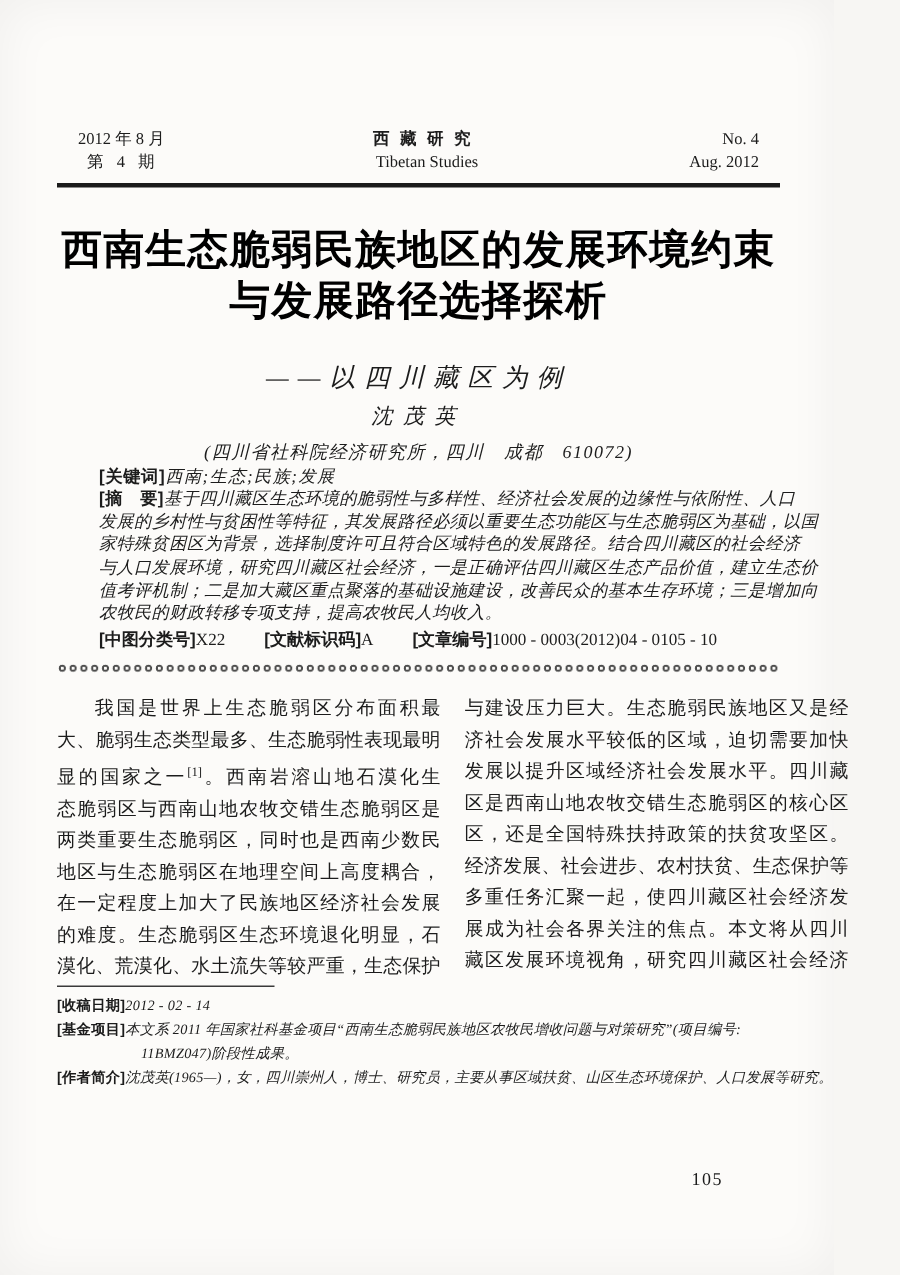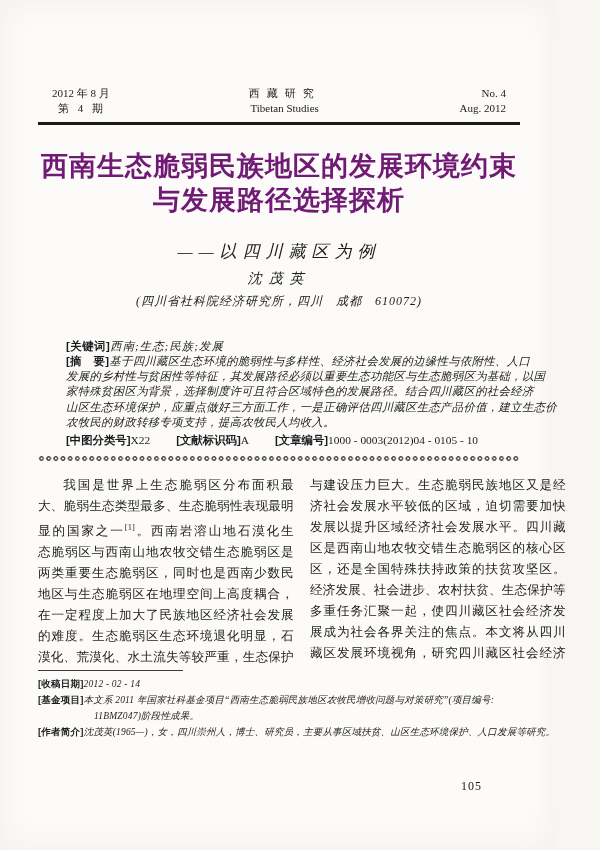--- a/index.html
+++ b/index.html
@@ -19,49 +19,49 @@
   
   .jheader {
     margin-top: 86px;
     display: flex; justify-content: space-between; align-items: flex-start;
     font-size: 11px; line-height: 15px;
     padding: 0 14px;
   }
   .jheader .left { text-align: left; }
   .jheader .left .l2 { padding-left: 6px; letter-spacing: 3px; }
   .jheader .center { text-align: center; }
-  .jheader .center .cn { letter-spacing: 7px; }
+  .jheader .center .cn { letter-spacing: 7px; font-weight: bold; }
   .jheader .right { text-align: right; }
   .hrule { margin-top: 6px; height: 3px; background: #1b1b1b; }
 
   
   .title {
     margin-top: 24px; text-align: center;
     font-family: "Liberation Sans", "DejaVu Sans", sans-serif;
     font-weight: 700; font-size: 27px; line-height: 34px;
-    letter-spacing: 1px; color: #701a75;
+    letter-spacing: 1px; color: #000000;
   }
   .subtitle {
     margin-top: 22px; text-align: center;
     font-size: 17px; line-height: 26px; letter-spacing: 6px;
     font-style: italic;
   }
   .author {
     margin-top: 4px; text-align: center;
     font-size: 14px; line-height: 20px; letter-spacing: 7px;
     font-style: italic;
   }
   .affiliation {
     margin-top: 4px; text-align: center;
     font-size: 12px; line-height: 17px; letter-spacing: 1px;
     font-style: italic;
   }
 
   
-  .meta { margin-top: 28px; padding: 0 28px; font-size: 11.4px; }
+  .meta { margin-top: 0; padding: 0 28px; font-size: 11.4px; }
   .meta .lbl {
     font-family: "Liberation Sans", "DejaVu Sans", sans-serif;
     font-weight: 700; font-style: normal; font-size: 11.4px;
   }
   .kwline { line-height: 16px; letter-spacing: 0.5px; }
   .kwline .val { font-style: italic; letter-spacing: 1px; }
   .absline {
     line-height: 15.2px; font-style: italic; letter-spacing: 0.3px;
     text-align: justify; text-align-last: justify; white-space: nowrap;
   }
@@ -134,21 +134,22 @@
 
     <section class="meta">
       <div class="kwline">
         <span class="lbl">[关键词]</span><span class="val">西南;生态;民族;发展</span>
       </div>
       <div class="absline">
         <span class="lbl">[摘　要]</span><span>基于四川藏区生态环境的脆弱性与多样性、经济社会发展的边缘性与依附性、人口</span>
       </div>
       <div class="absline">发展的乡村性与贫困性等特征，其发展路径必须以重要生态功能区与生态脆弱区为基础，以国</div>
       <div class="absline">家特殊贫困区为背景，选择制度许可且符合区域特色的发展路径。结合四川藏区的社会经济</div>
-      <div class="absline">山区生态环境保护，应重点做好三方面工作，一是正确评估四川藏区生态产品价值，建立生态价</div>
+      <div class="absline">与人口发展环境，研究四川藏区社会经济，一是正确评估四川藏区生态产品价值，建立生态价</div>
+      <div class="absline">值考评机制；二是加大藏区重点聚落的基础设施建设，改善民众的基本生存环境；三是增加向</div>
       <div class="absline last">农牧民的财政转移专项支持，提高农牧民人均收入。</div>
       <div class="codes">
         <span><span class="lbl">[中图分类号]</span><span>X22</span></span>
         <span><span class="lbl">[文献标识码]</span><span>A</span></span>
         <span><span class="lbl">[文章编号]</span><span>1000 - 0003(2012)04 - 0105 - 10</span></span>
       </div>
     </section>
 
     <div class="ornament"></div>
 

